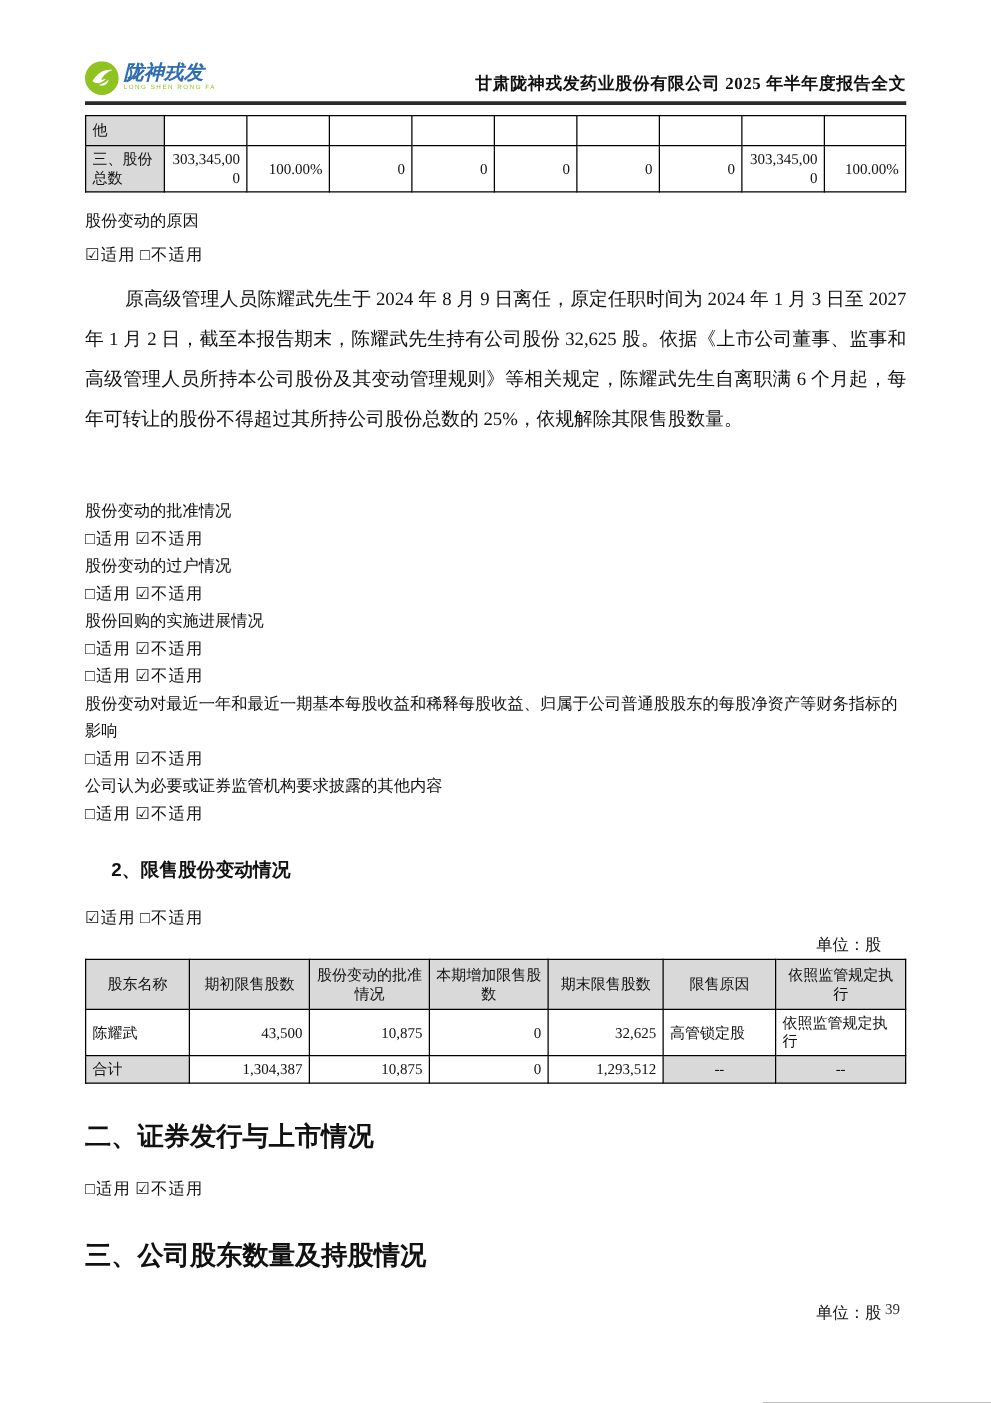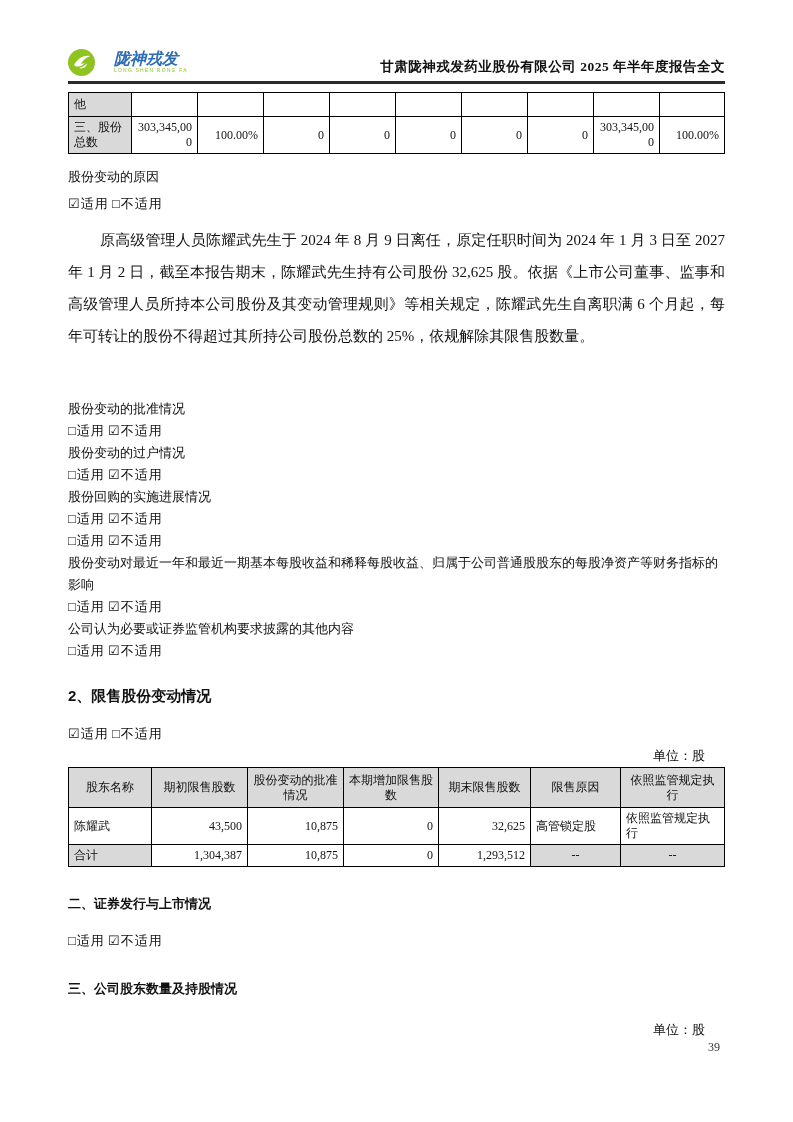--- a/index.html
+++ b/index.html
@@ -11,21 +11,21 @@
     margin:0 auto;
     font-family:"Liberation Serif","DejaVu Serif",serif;
     color:#111;
     overflow:hidden;
   }
   .content { position:absolute; left:68px; top:46px; width:657px; }
 
   
   .hdr { display:flex; justify-content:space-between; align-items:flex-end;
          border-bottom:3px solid #2b2b2b; padding-bottom:5px; height:38px; }
-  .logo { display:flex; align-items:center; gap:19px; }
+  .logo { display:flex; align-items:center; gap:4px; }
   .logo-mark { width:27px; height:27px; }
   .logo-txt .cn { font-family:"Liberation Sans","DejaVu Sans",sans-serif;
                   font-weight:bold; font-style:italic; font-size:16px; color:#2e6db4; line-height:16px; }
   .logo-txt .en { font-family:"Liberation Sans","DejaVu Sans",sans-serif;
                   font-size:5px; color:#8fc31f; letter-spacing:1.2px; line-height:7px; }
   .hdr-title { font-size:13.5px; font-weight:600; letter-spacing:0.5px; }
 
   
   table { border-collapse:collapse; table-layout:fixed; width:100%;
           font-size:12px; line-height:15px; }
@@ -37,23 +37,23 @@
   .t1 { margin-top:8px; }
   .t1 td { height:24px; }
   .t2 th { background:#d9d9d9; text-align:center; height:40px; }
 
   
   .line  { font-size:13px; line-height:22px; }
   .para  { font-size:15px; line-height:32px; text-align:justify;
            text-indent:32px; margin-top:9px; }
   .gap-lg { margin-top:46px; }
   .h3 { font-family:"Liberation Sans","DejaVu Sans",sans-serif;
-        font-weight:bold; font-size:15px; margin-top:25px; }
+        font-weight:bold; font-size:15px; margin-top:25px;margin-left:21px; }
   .h2 { font-family:"Liberation Sans","DejaVu Sans",sans-serif;
-        font-weight:bold; font-size:13px; margin-top:28px; }
+        font-weight:bold; font-size:21px; margin-top:28px; }
   .after-h { margin-top:17px; }
   .unit { font-size:13px; line-height:22px; text-align:right; padding-right:20px; }
   .cb { letter-spacing:1px; }
   .mt12 { margin-top:12px; }
   .mt6 { margin-top:5px; }
   .pagenum { position:absolute; left:708px; top:1040px; font-size:12px; color:#333;
              font-family:"Liberation Serif","DejaVu Serif",serif; }
 </style>
 </head>
 <body>

